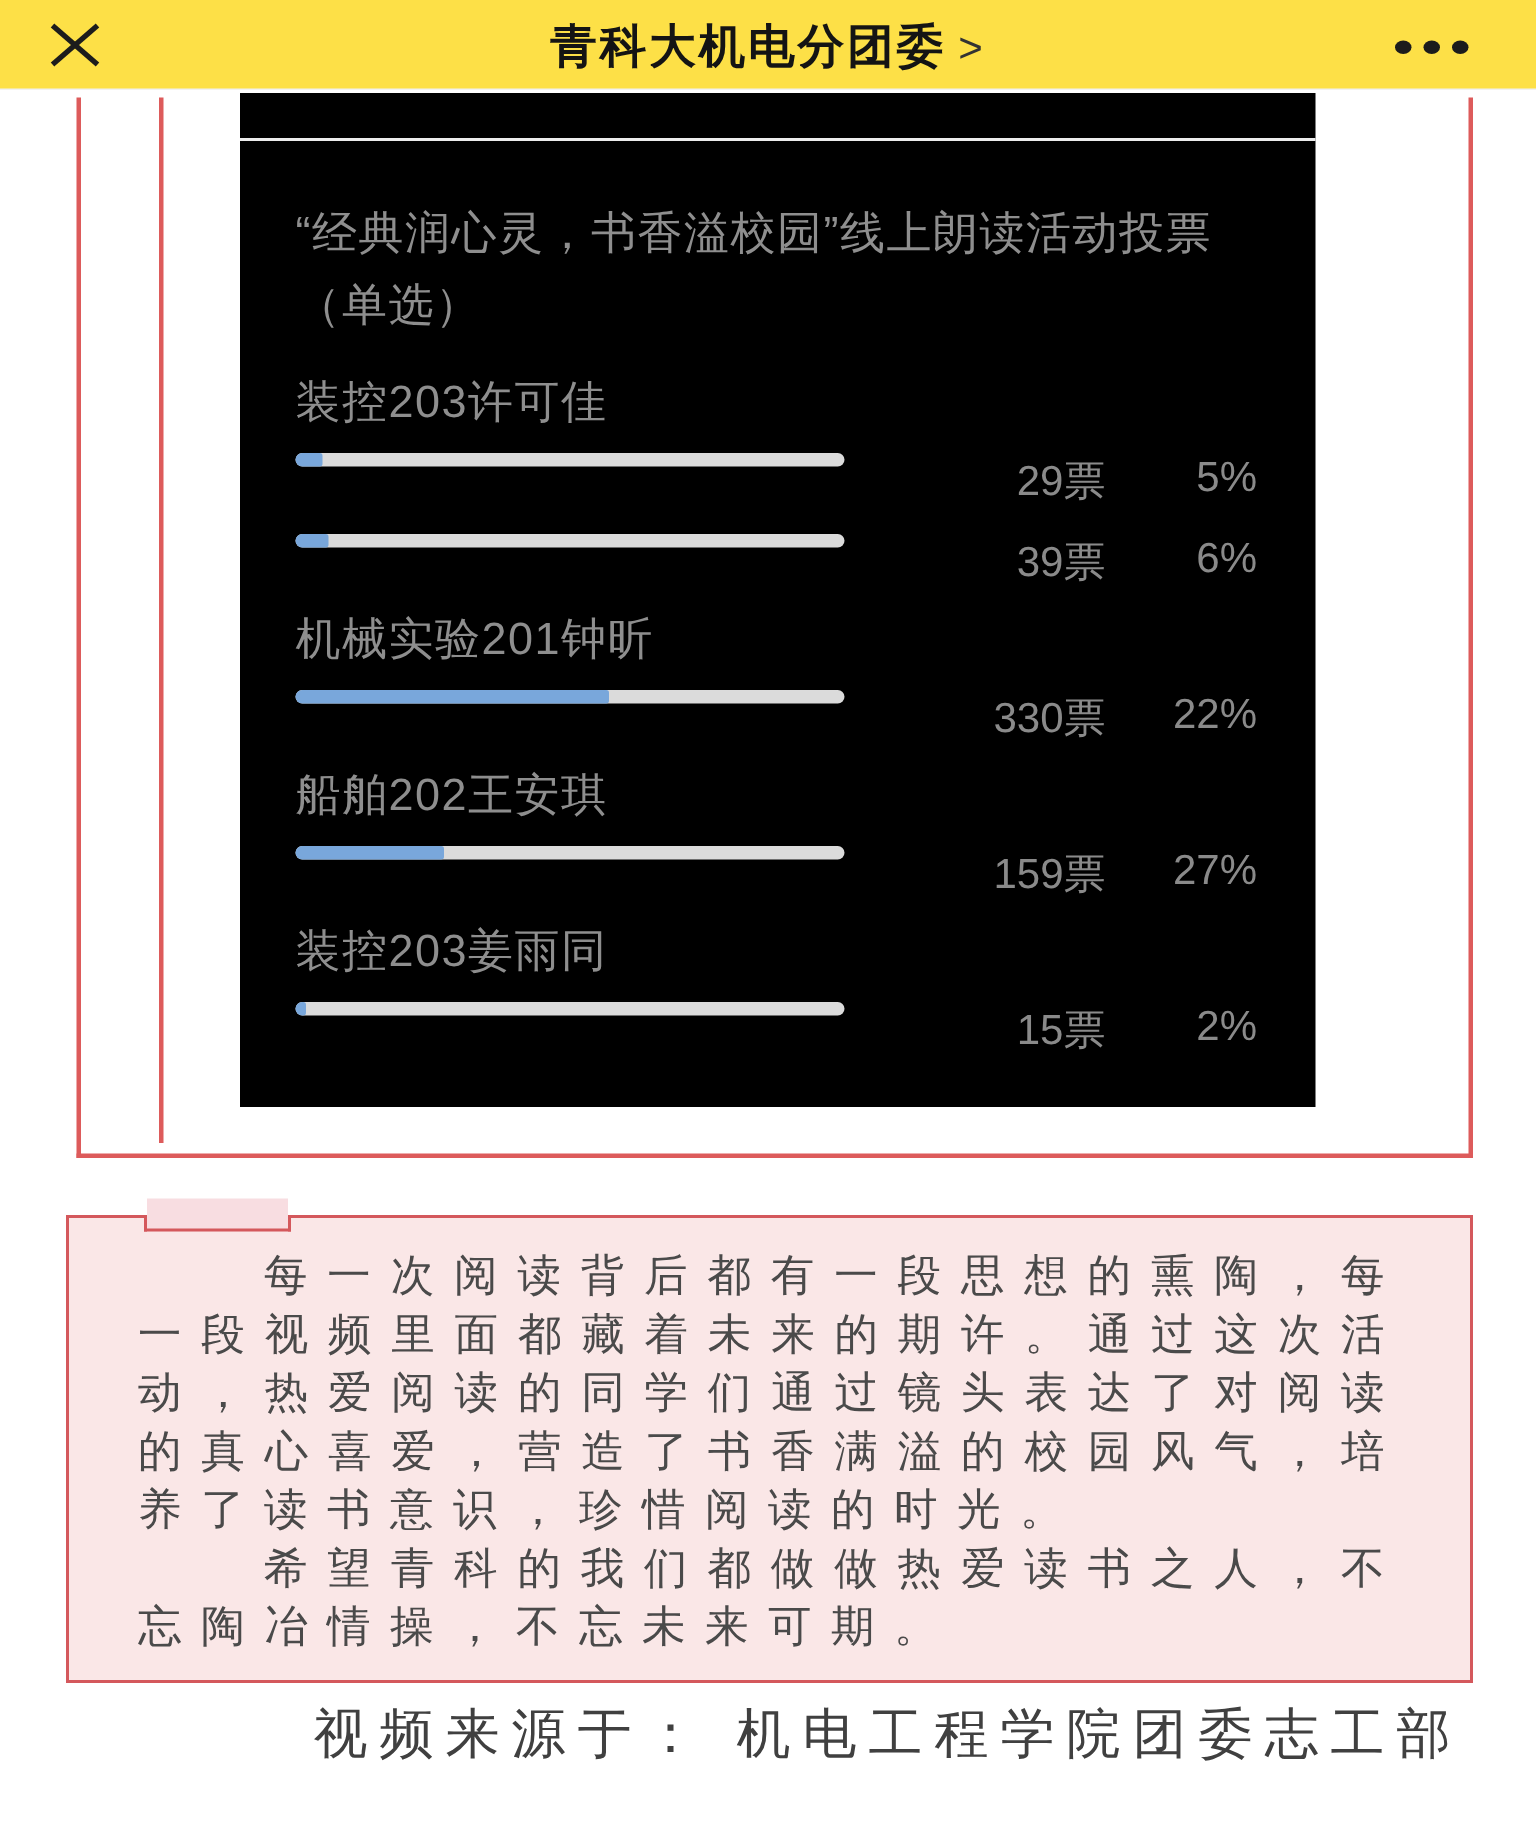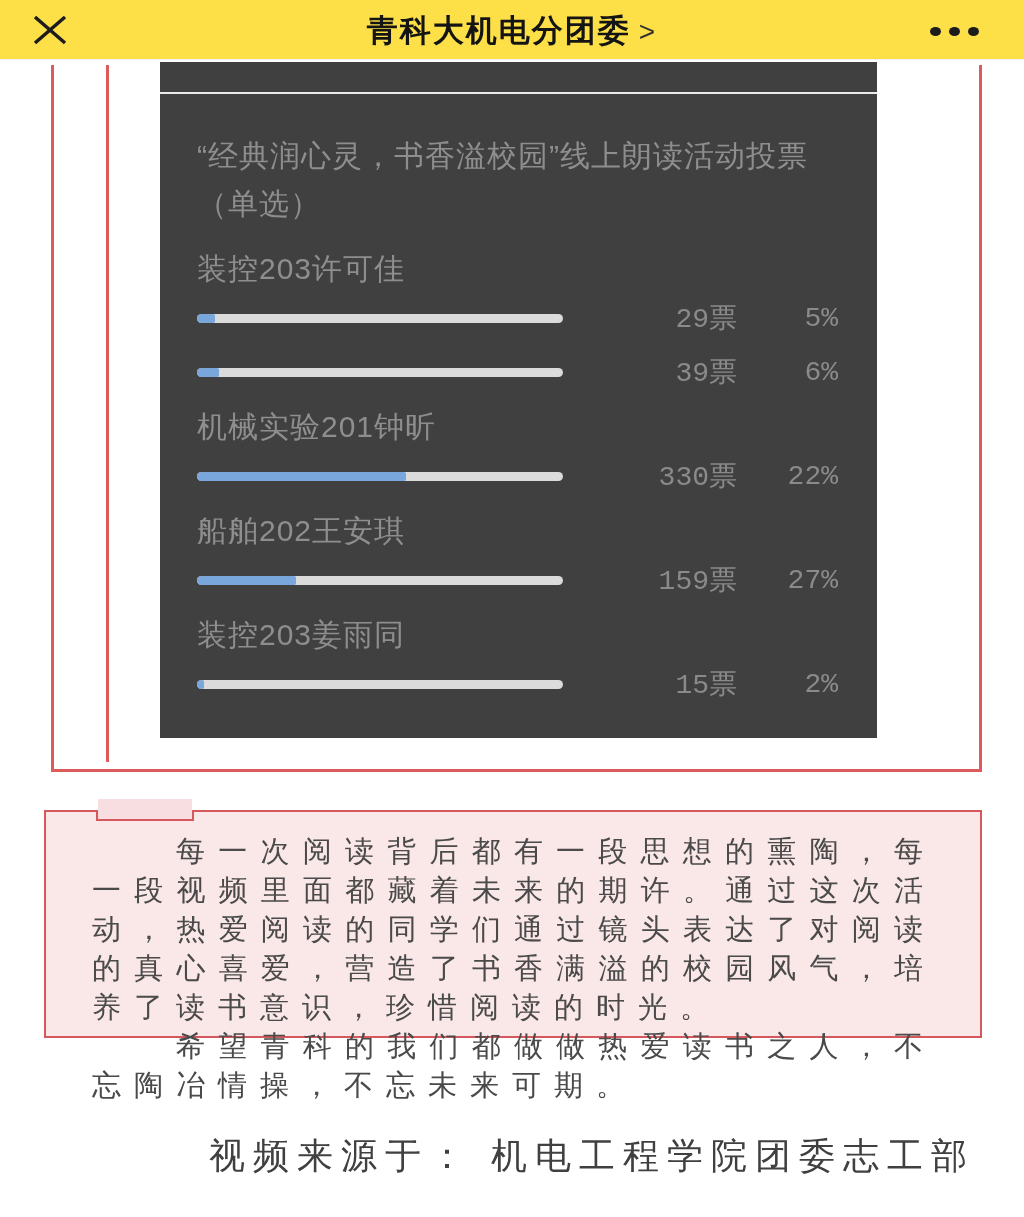--- a/index.html
+++ b/index.html
@@ -31,45 +31,45 @@
     border-bottom:3px solid var(--frame-red);
   }
   .inner-red-line {
     position:absolute; left:106px; top:65px; width:3px; height:697px;
     background:var(--frame-red);
   }
 
   
   .poll-card {
     position:absolute; left:160px; top:62px; width:717px; height:676px;
-    background:#404040;
+    background:#000000;
   }
   .card-top-strip { height:32px; border-bottom:2px solid #ececec; }
   .poll-title {
     margin:38px 39px 0 37px; font-size:30px; line-height:48px;
     color:#8e8e8e; letter-spacing:1px;
   }
   .poll-options { padding:2px 39px 0 37px; }
   .option { margin-top:22px; }
   .option-label { font-size:30px; line-height:34px; color:#8e8e8e; letter-spacing:1px; }
-  .option-row { display:flex; align-items:center; margin-top:16px; height:32px;font-family:Liberation Mono, monospace; }
+  .option-row { display:flex; align-items:flex-start; margin-top:16px; height:32px; }
   .bar-track {
     position:relative; width:366px; height:9px;
     background:var(--bar-track); border-radius:5px; flex:none;
   }
   .bar-fill {
     position:absolute; left:0; top:0; height:9px;
     background:var(--bar-fill); border-radius:5px 2px 2px 5px;
   }
   .votes { width:174px; text-align:right; font-size:28px; color:#8a8a8a; }
   .pct   { width:101px; text-align:right; font-size:28px; color:#8a8a8a; }
 
   
   .summary-box {
-    position:absolute; left:44px; top:810px; width:938px; height:228px;
+    position:absolute; left:44px; top:810px; width:938px; height:312px;
     background:var(--pink-bg); border:2px solid var(--pink-border);
   }
   .tab-upper {
     position:absolute; left:52px; top:-13px; width:94px; height:13px;
     background:var(--tab-bg);
   }
   .tab-notch {
     position:absolute; left:50px; top:-2px; width:98px; height:11px;
     background:var(--tab-bg);
     border:2px solid var(--pink-border); border-top:none;

